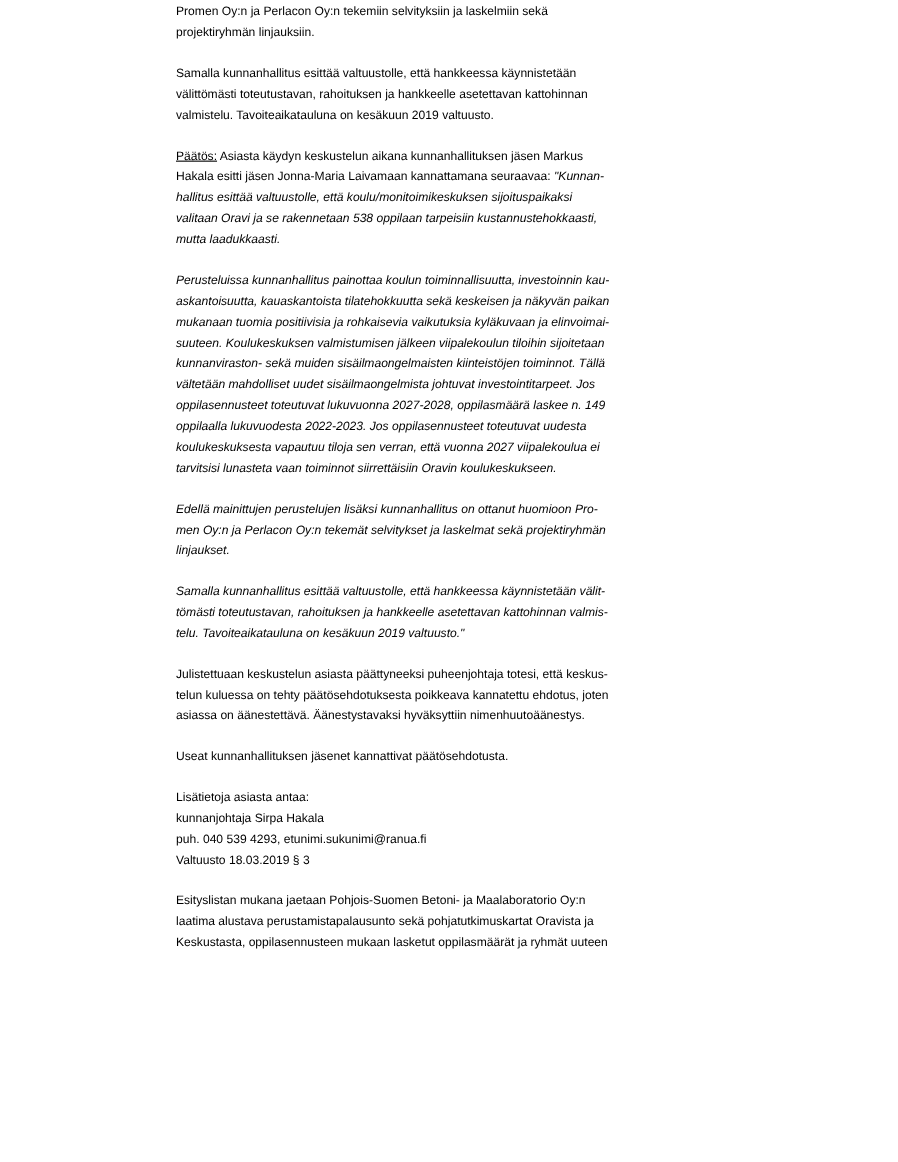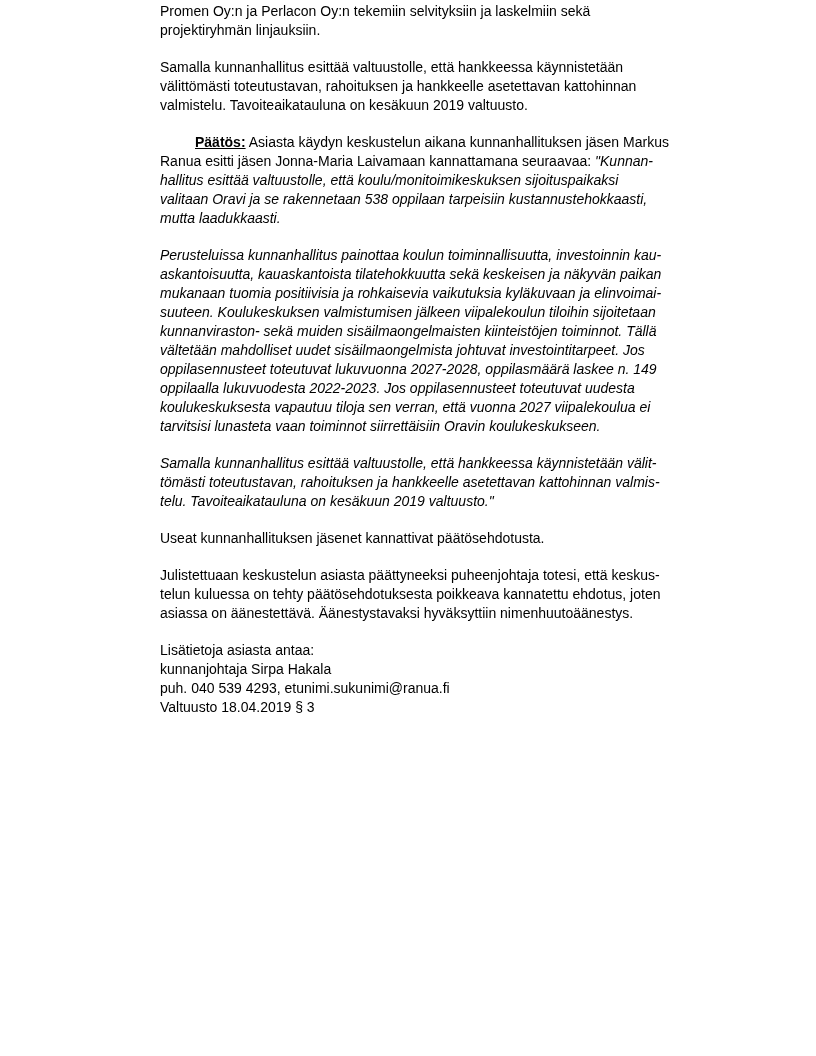--- a/index.html
+++ b/index.html
@@ -13,56 +13,62 @@
     position: relative;
   }
   .document-body {
     position: absolute;
     left: 160px;
     top: 2px;
     width: 620px;
   }
   .para {
     margin: 0 0 18px 0;
-    font-size: 14px;
+    font-size: 11px;
     line-height: 19px;
     white-space: pre-line;
   }
   .seg { white-space: pre-line; }
-  .seg.bu { font-weight: bold; text-decoration: underline; margin-left: 35px; }
+  .seg.bu { font-weight: normal; text-decoration: underline; }
   .seg.it { font-style: italic; }
 </style>
 </head>
 <body>
 
 <div class="document-body">
     <p class="para"><span class="seg">Promen Oy:n ja Perlacon Oy:n tekemiin selvityksiin ja laskelmiin sekä
 projektiryhmän linjauksiin.</span></p>
     <p class="para"><span class="seg">Samalla kunnanhallitus esittää valtuustolle, että hankkeessa käynnistetään
 välittömästi toteutustavan, rahoituksen ja hankkeelle asetettavan kattohinnan
 valmistelu. Tavoiteaikatauluna on kesäkuun 2019 valtuusto.</span></p>
     <p class="para"><span class="seg bu">Päätös:</span><span class="seg"> Asiasta käydyn keskustelun aikana kunnanhallituksen jäsen Markus
-Ranua esitti jäsen Jonna-Maria Laivamaan kannattamana seuraavaa: </span><span class="seg it">"Kunnan-
+Hakala esitti jäsen Jonna-Maria Laivamaan kannattamana seuraavaa: </span><span class="seg it">"Kunnan-
 hallitus esittää valtuustolle, että koulu/monitoimikeskuksen sijoituspaikaksi
 valitaan Oravi ja se rakennetaan 538 oppilaan tarpeisiin kustannustehokkaasti,
 mutta laadukkaasti.</span></p>
     <p class="para"><span class="seg it">Perusteluissa kunnanhallitus painottaa koulun toiminnallisuutta, investoinnin kau-
 askantoisuutta, kauaskantoista tilatehokkuutta sekä keskeisen ja näkyvän paikan
 mukanaan tuomia positiivisia ja rohkaisevia vaikutuksia kyläkuvaan ja elinvoimai-
 suuteen. Koulukeskuksen valmistumisen jälkeen viipalekoulun tiloihin sijoitetaan
 kunnanviraston- sekä muiden sisäilmaongelmaisten kiinteistöjen toiminnot. Tällä
 vältetään mahdolliset uudet sisäilmaongelmista johtuvat investointitarpeet. Jos
 oppilasennusteet toteutuvat lukuvuonna 2027-2028, oppilasmäärä laskee n. 149
 oppilaalla lukuvuodesta 2022-2023. Jos oppilasennusteet toteutuvat uudesta
 koulukeskuksesta vapautuu tiloja sen verran, että vuonna 2027 viipalekoulua ei
 tarvitsisi lunasteta vaan toiminnot siirrettäisiin Oravin koulukeskukseen.</span></p>
+    <p class="para"><span class="seg it">Edellä mainittujen perustelujen lisäksi kunnanhallitus on ottanut huomioon Pro-
+men Oy:n ja Perlacon Oy:n tekemät selvitykset ja laskelmat sekä projektiryhmän
+linjaukset.</span></p>
     <p class="para"><span class="seg it">Samalla kunnanhallitus esittää valtuustolle, että hankkeessa käynnistetään välit-
 tömästi toteutustavan, rahoituksen ja hankkeelle asetettavan kattohinnan valmis-
 telu. Tavoiteaikatauluna on kesäkuun 2019 valtuusto."</span></p>
-    <p class="para"><span class="seg">Useat kunnanhallituksen jäsenet kannattivat päätösehdotusta.</span></p>
     <p class="para"><span class="seg">Julistettuaan keskustelun asiasta päättyneeksi puheenjohtaja totesi, että keskus-
 telun kuluessa on tehty päätösehdotuksesta poikkeava kannatettu ehdotus, joten
 asiassa on äänestettävä. Äänestystavaksi hyväksyttiin nimenhuutoäänestys.</span></p>
+    <p class="para"><span class="seg">Useat kunnanhallituksen jäsenet kannattivat päätösehdotusta.</span></p>
     <p class="para"><span class="seg">Lisätietoja asiasta antaa:
 kunnanjohtaja Sirpa Hakala
 puh. 040 539 4293, etunimi.sukunimi@ranua.fi
-Valtuusto 18.04.2019 § 3</span></p>
+Valtuusto 18.03.2019 § 3</span></p>
+    <p class="para"><span class="seg">Esityslistan mukana jaetaan Pohjois-Suomen Betoni- ja Maalaboratorio Oy:n
+laatima alustava perustamistapalausunto sekä pohjatutkimuskartat Oravista ja
+Keskustasta, oppilasennusteen mukaan lasketut oppilasmäärät ja ryhmät uuteen</span></p>
   </div>
 
 </body></html>

